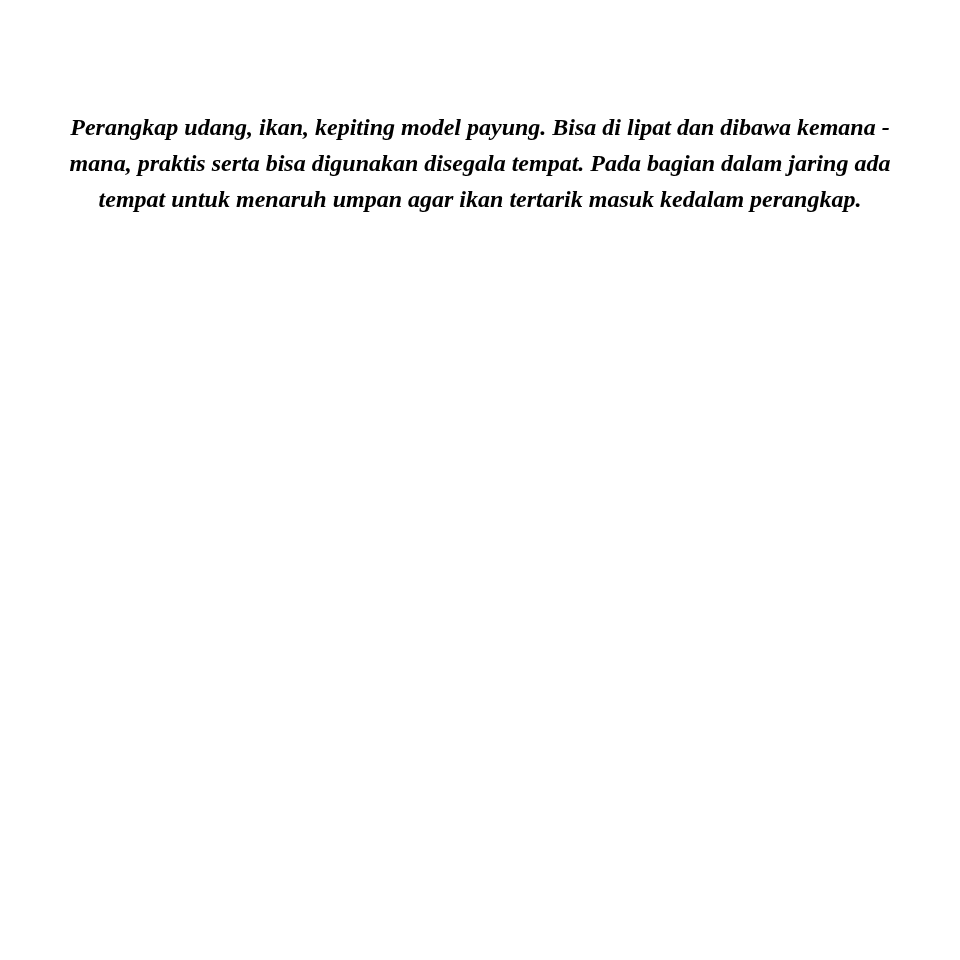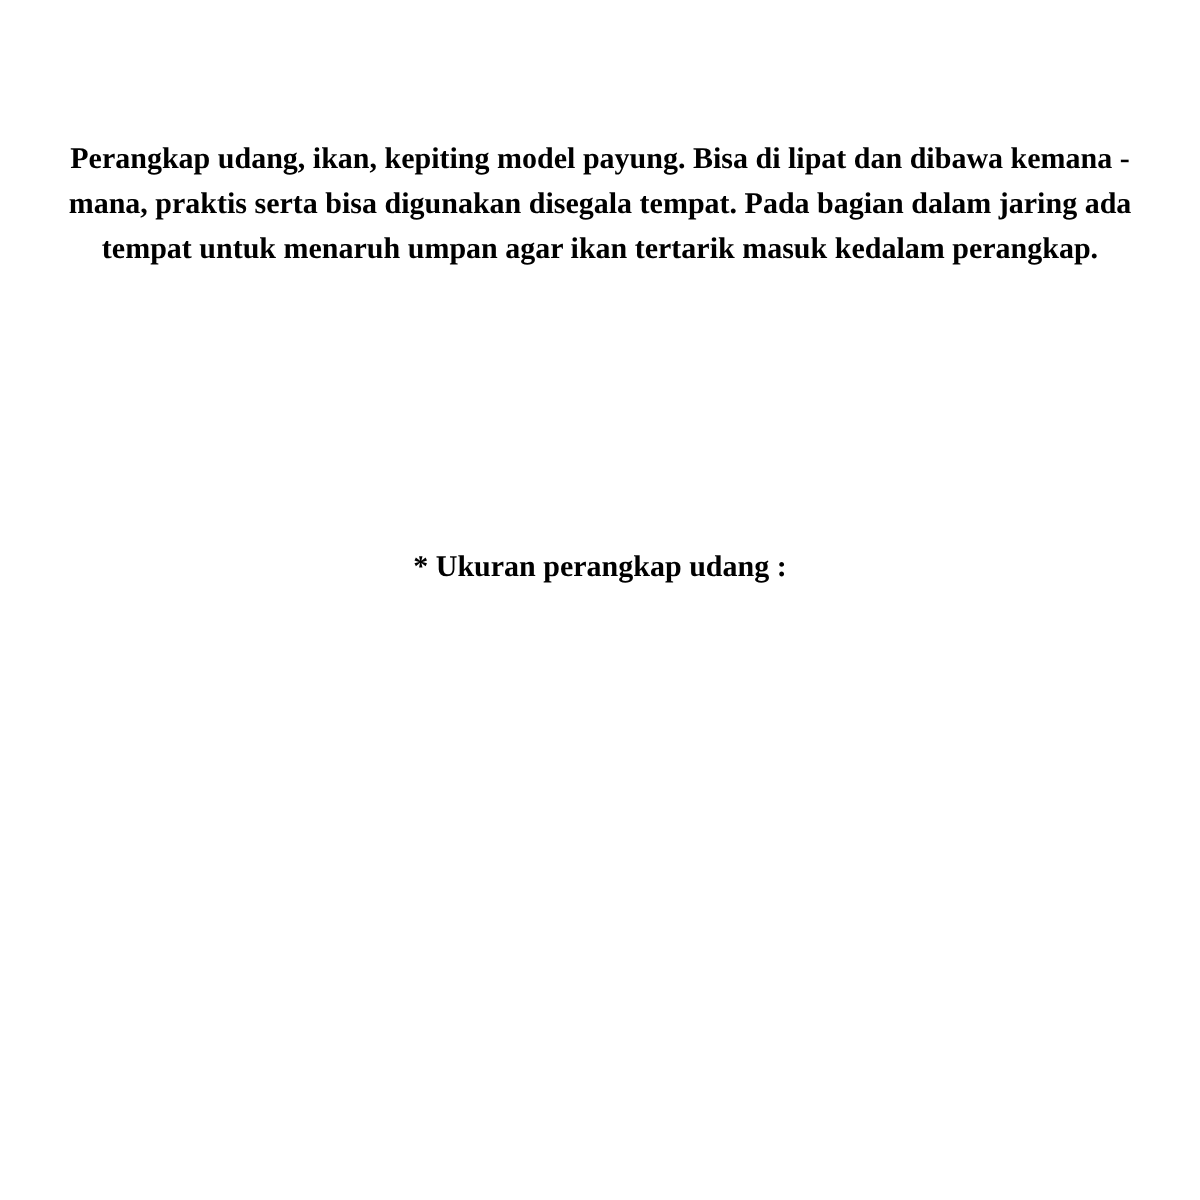--- a/index.html
+++ b/index.html
@@ -21,40 +21,40 @@
     font-family: "Liberation Serif", "DejaVu Serif", serif;
     font-weight: bold;
     font-size: 24px;
     line-height: 36.3px;
     text-align: center;
     
     white-space: pre;
   }
   .block {
     margin: 0 0 36.3px 0;
+    font-style: italic;
   }
   .block:last-child {
     margin-bottom: 0;
   }
   
   .block.usage {
     margin-bottom: 30px;
   }
 </style>
 </head>
 <body>
 
 <div class="doc">
 
   <div class="block">Perangkap udang, ikan, kepiting model payung. Bisa di lipat dan dibawa kemana -
 mana, praktis serta bisa digunakan disegala tempat. Pada bagian dalam jaring ada
 tempat untuk menaruh umpan agar ikan tertarik masuk kedalam perangkap.</div>
 
   <div class="block">
-    <div>* Ukuran perangkap udang :</div>
   </div>
 
   <div class="block usage">
     
     
   </div>
 
   
 
 </div>

